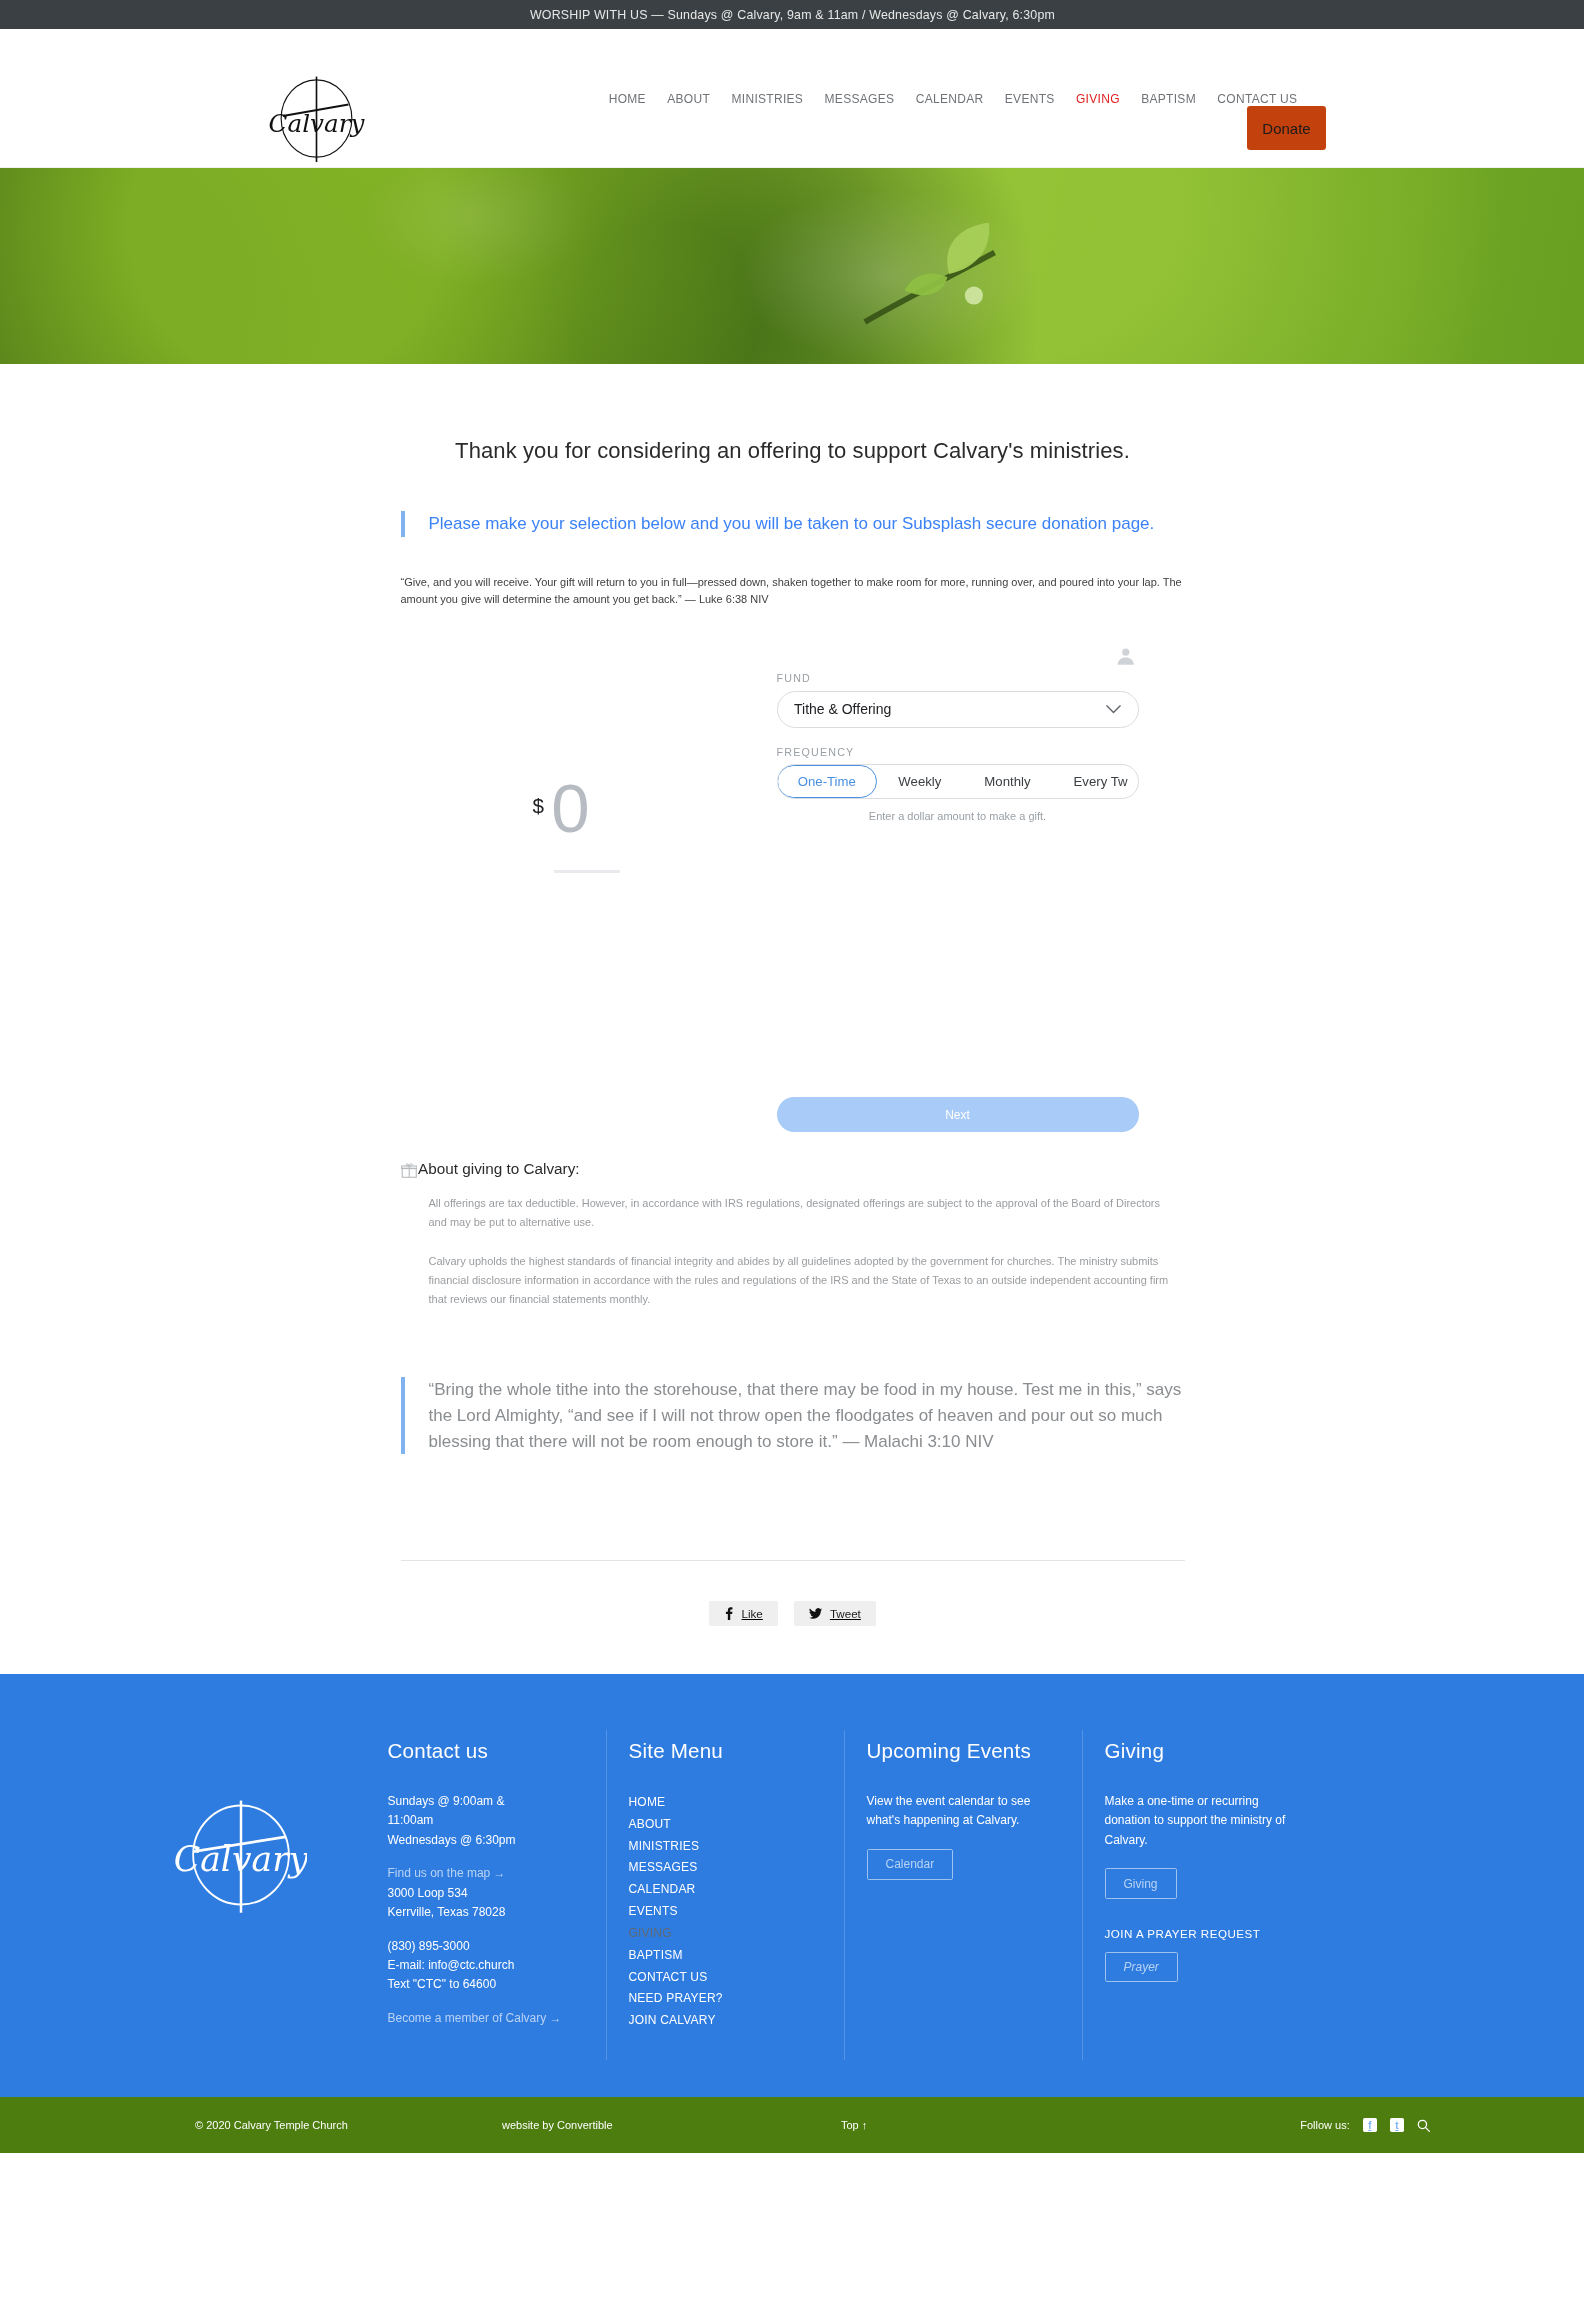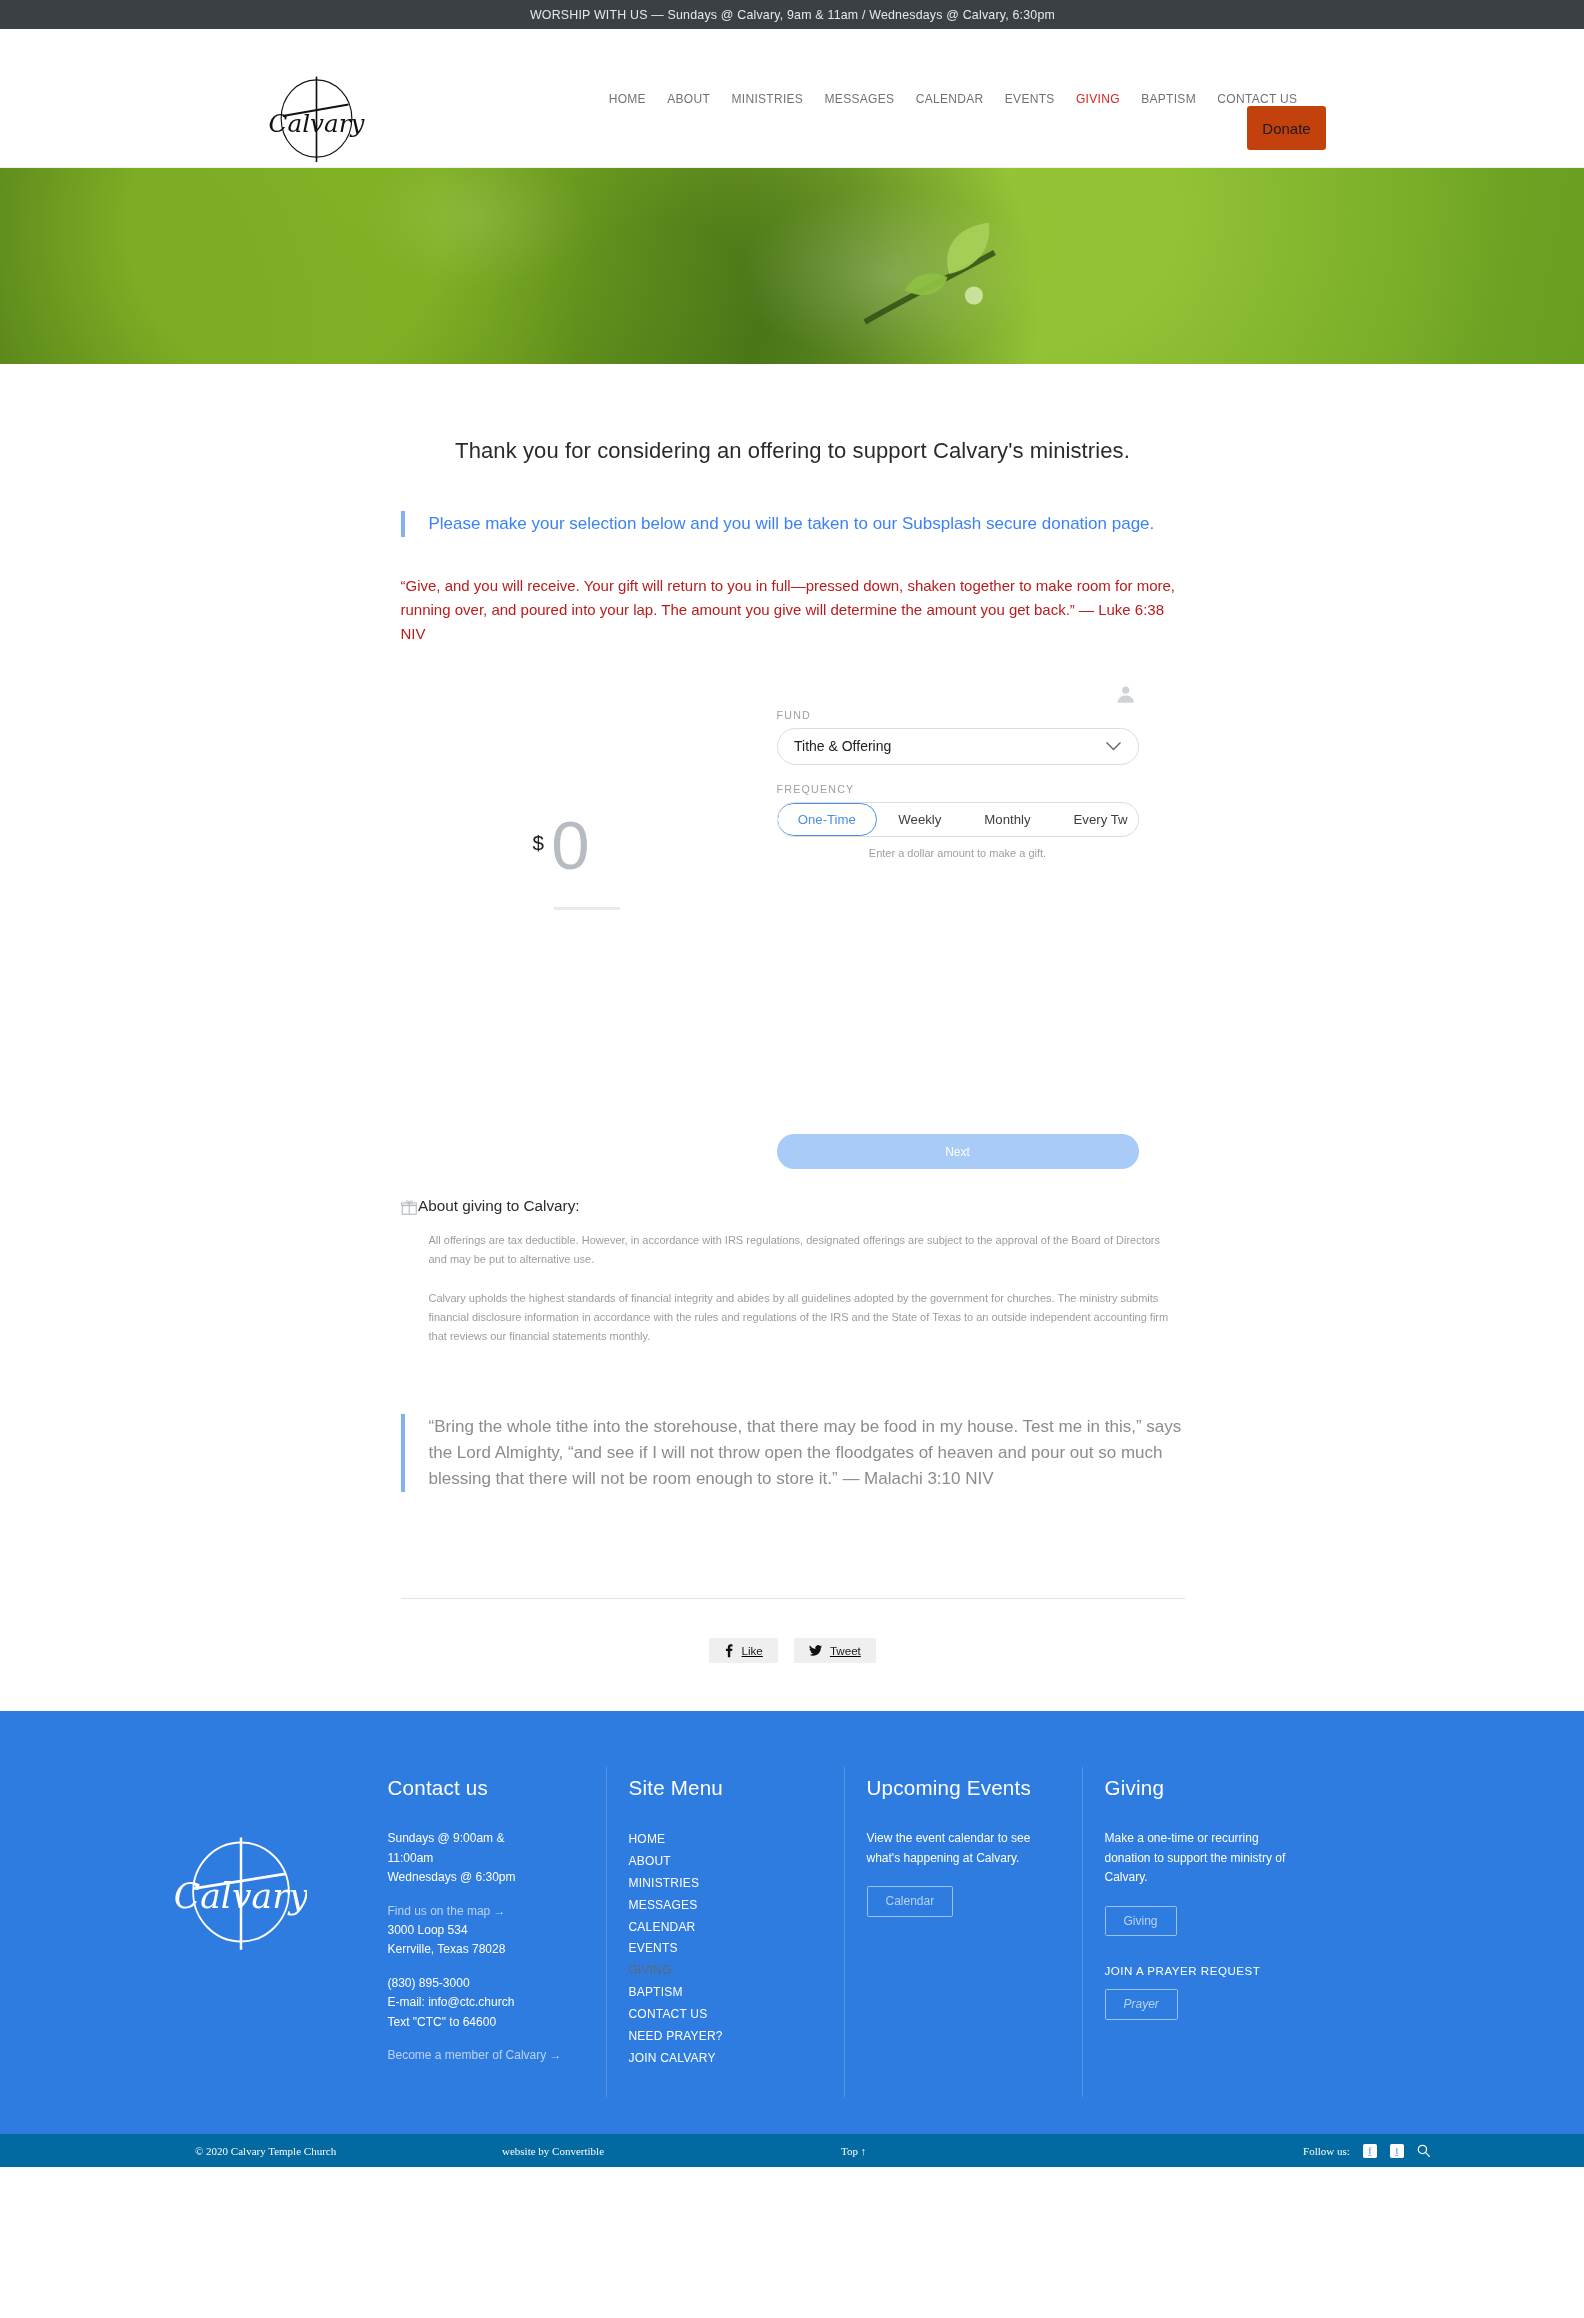--- a/index.html
+++ b/index.html
@@ -114,22 +114,22 @@
   .callout {
     margin-top: 47px;
     border-left: 4.1px solid #7fb2ef;
     padding-left: 24px;
     color: #3b82f6;
     font-size: 17px;
     line-height: 1.5;
   }
   .verse {
     margin-top: 37px;
-    color: #b91c1c;
-    font-size: 15px;
+    color: #404040;
+    font-size: 11px;
     line-height: 1.62;
   }
 
   
   .widget {
     position: relative;
     height: 495px;
     margin-top: 23px;
   }
   .person-icon {
@@ -331,28 +331,27 @@
     font-size: 12px;
     margin-top: 18px;
     cursor: pointer;
     border-radius: 1.7px;
     font-family: "Liberation Sans", sans-serif;
   }
   .fsub { color: #fff; font-size: 11.6px; letter-spacing: 0.5px; margin-top: 28px; }
 
   
   .bottombar {
-    background: #0369a1;
-    height: 33px;
+    background: #4d7c0f;
+    height: 56px;
     display: flex;
     align-items: center;
     color: #ffffff;
     font-size: 11px;
     position: relative;
-    font-family: Liberation Serif, serif;
   }
   .bb { position: absolute; }
   .bb.copy { left: 195px; }
   .bb.by { left: 502px; }
   .bb.top { left: 841px; }
   .bb.follow { right: 155px; display: flex; align-items: center; gap: 13px; }
   .sq {
     width: 14px; height: 14px; background: #fff; color: #7db2f7;
     display: inline-flex; align-items: center; justify-content: center;
     font-size: 10px; font-weight: bold; border-radius: 1.7px;

